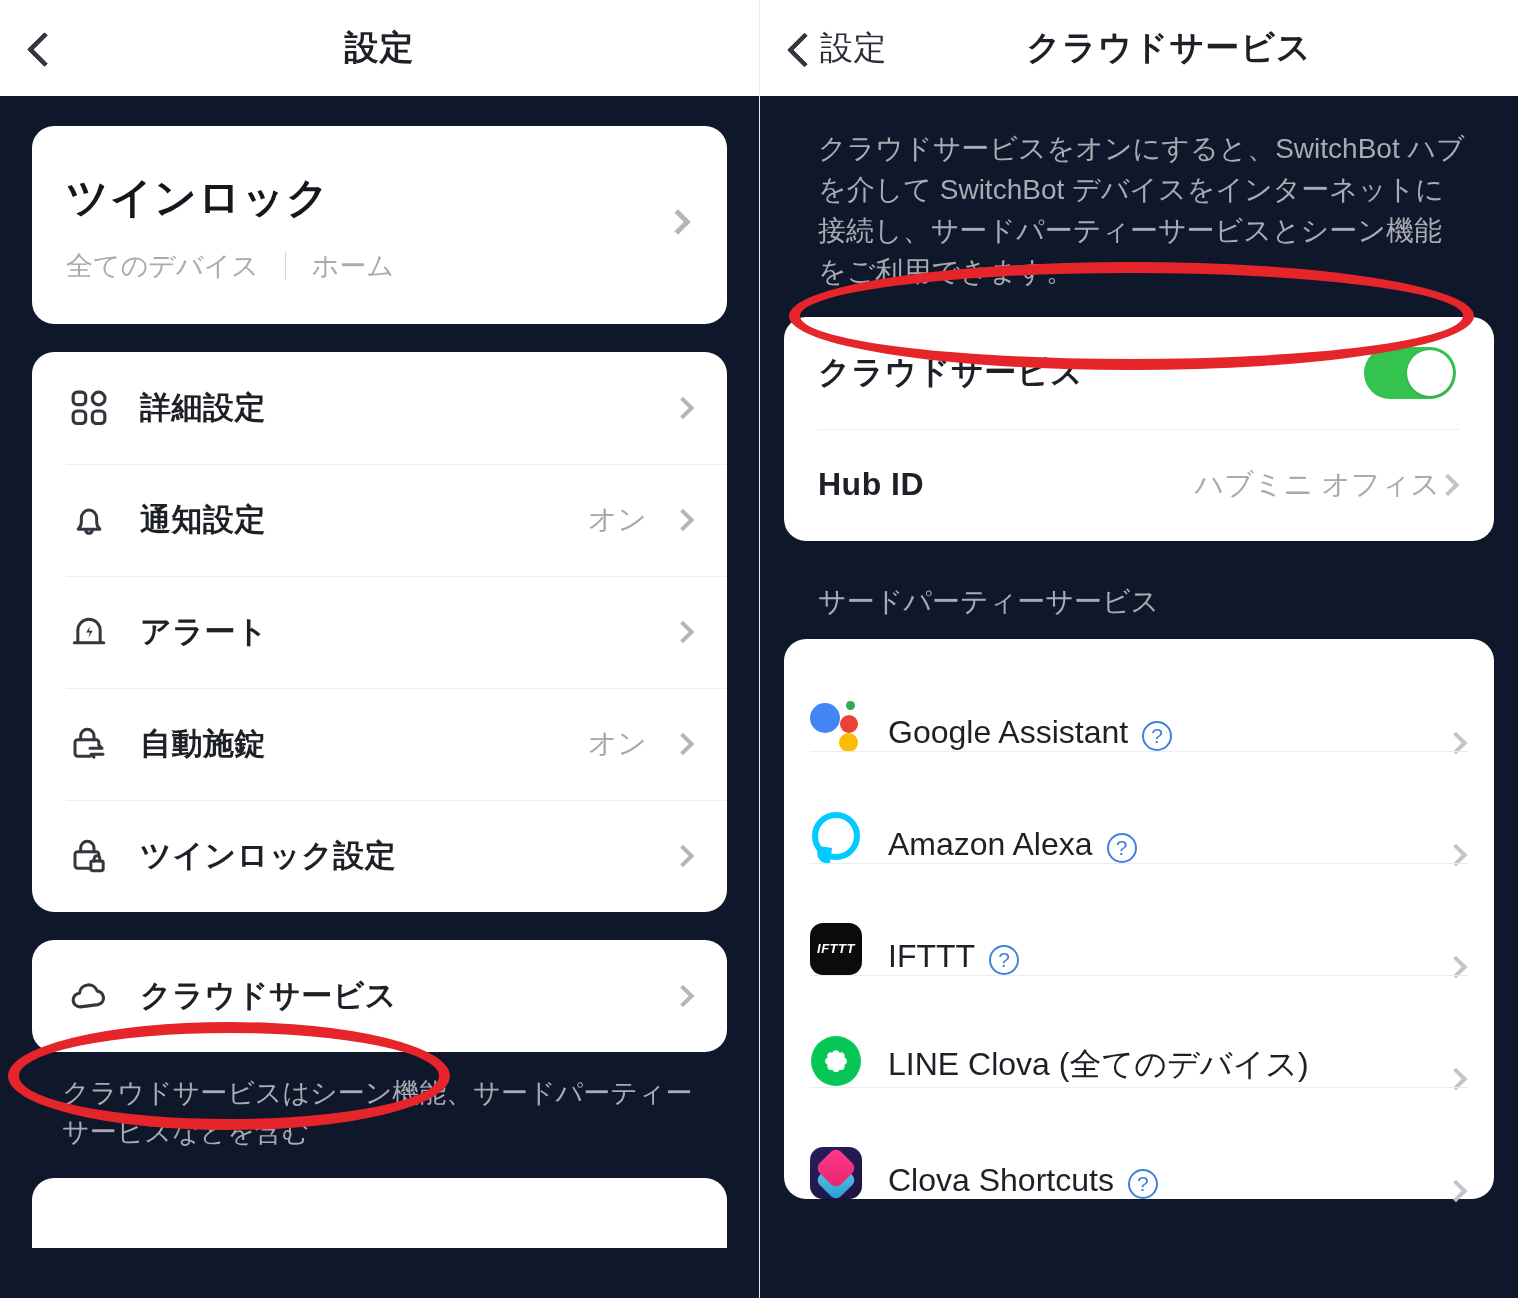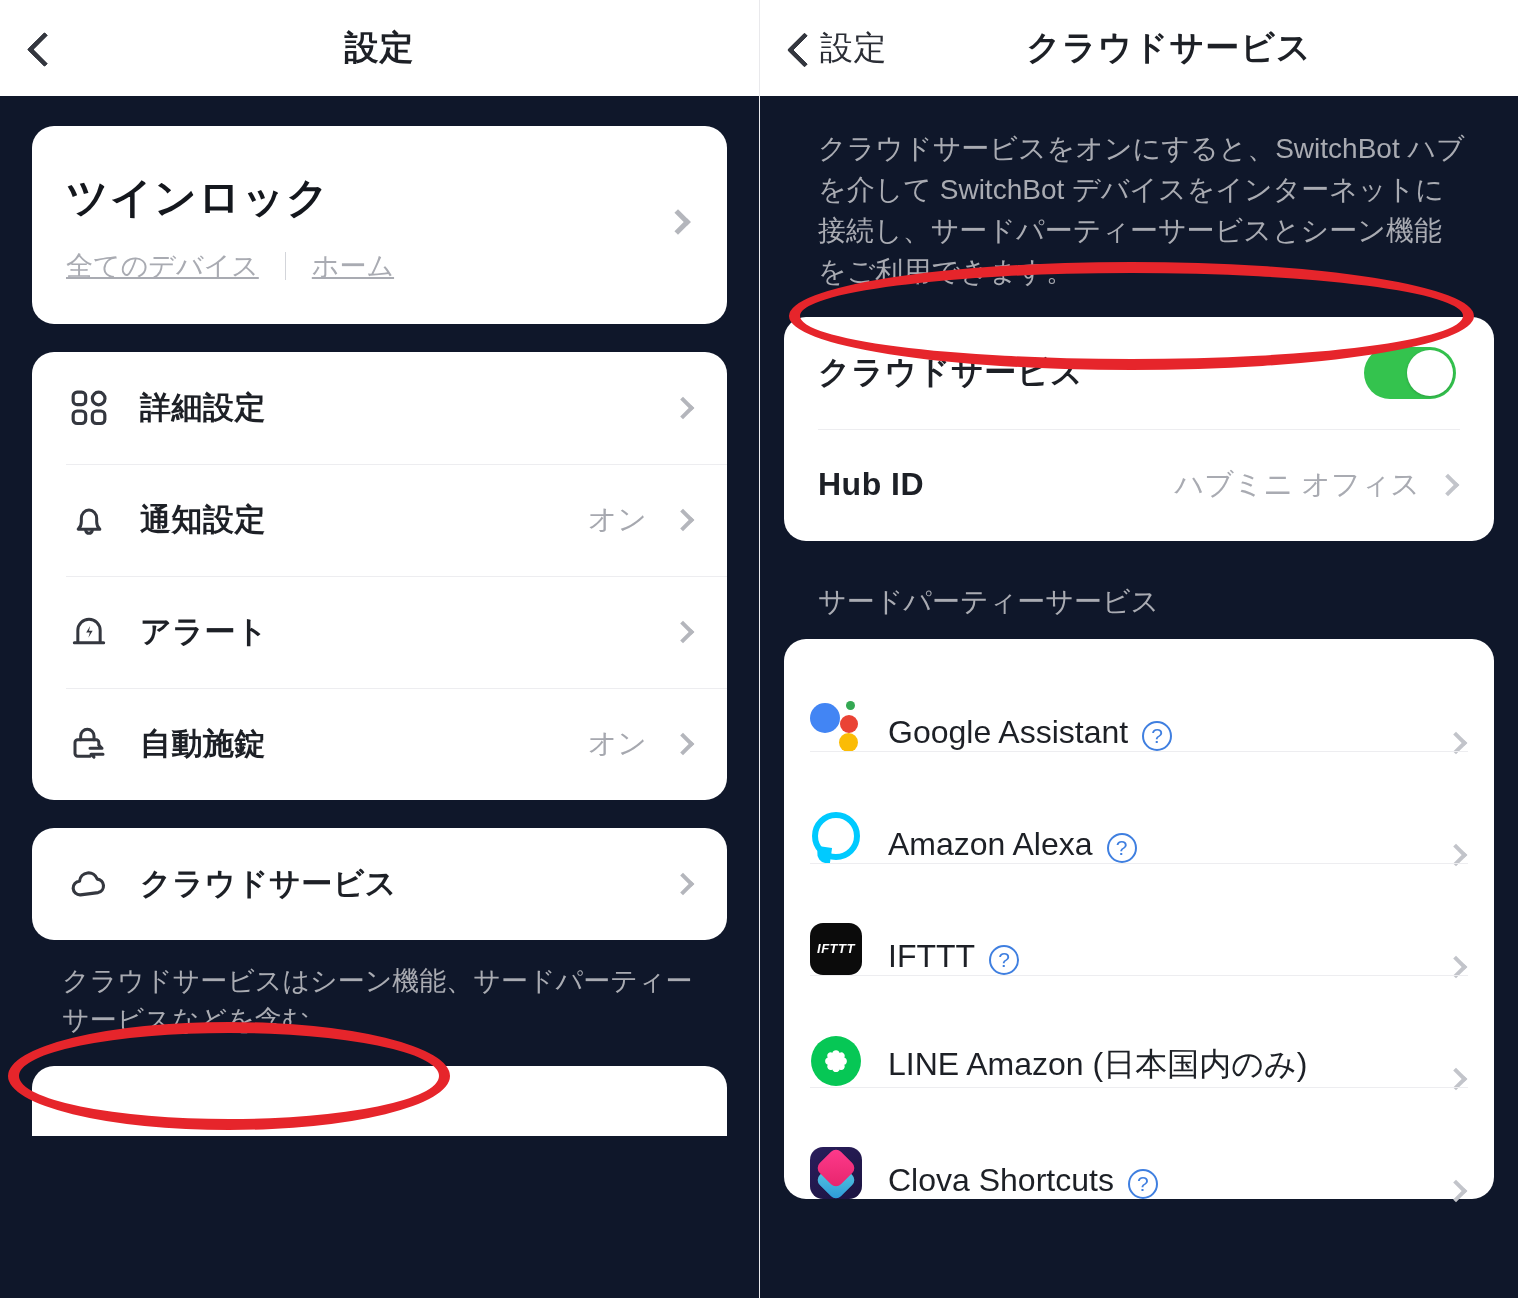--- a/index.html
+++ b/index.html
@@ -135,21 +135,20 @@
     letter-spacing: 1px;
     font-family: Liberation Mono, monospace;
   }
   .device-sub {
     margin-top: 22px;
     font-size: 27px;
     color: #a9abb2;
     display: flex;
     align-items: center;
     gap: 8px;
-    text-decoration: underline;
   }
   .device-sub .sep {
     display: inline-block;
     width: 1px; height: 28px;
     background: #d3d5da;
     margin: 0 18px;
   }
   .device-card .chev-right {
     position: absolute;
     right: 34px; top: 50%;
@@ -198,21 +197,21 @@
   .cs-row .label {
     font-size: 32px;
     font-weight: 700;
     color: #1d2026;
     letter-spacing: .5px;
   }
   .cs-row .label.plain { font-weight: 700; }
   .cs-row .val {
     font-size: 29px;
     color: #a9abb2;
-    margin-right: 20px;
+    margin-right: 0;
   }
   .toggle {
     width: 92px; height: 52px;
     border-radius: 26px;
     background: #34c34e;
     position: relative;
     flex: 0 0 auto;
     cursor: pointer;
   }
   .toggle .knob {
@@ -400,20 +399,34 @@
             <path d="M20.4 18.1h-7.2l1.8 1.8"></path>
           </svg>
         </span>
         <span class="label">自動施錠</span>
         <span class="spacer"></span>
         <span class="value">オン</span>
         <span class="chev-right"></span>
       </div>
 
 
+      <div class="row">
+        <span class="ico">
+          <svg width="40" height="40" viewBox="0 0 24 24" fill="none" stroke="#34373f" stroke-width="1.8" stroke-linecap="round" stroke-linejoin="round">
+            <path d="M12.1 19.3H5.2a1.6 1.6 0 01-1.6-1.6v-6.6a1.6 1.6 0 011.6-1.6h11.1a1.6 1.6 0 011.6 1.6v1.1"></path>
+            <path d="M7 9.4V7.2a4 4 0 018 0v2.2"></path>
+            <rect x="13.1" y="15" width="7.4" height="5.8" rx="1.1"></rect>
+            <path d="M15.1 15v-1.4a1.7 1.7 0 013.4 0V15"></path>
+          </svg>
+        </span>
+        <span class="label">ツインロック設定</span>
+        <span class="spacer"></span>
+        <span class="value"></span>
+        <span class="chev-right"></span>
+      </div>
 
     </div>
 
     <div class="group-gap"></div>
 
     <div class="card">
       <div class="row">
         <span class="ico">
           <svg width="42" height="42" viewBox="0 0 24 24" fill="none" stroke="#34373f" stroke-width="1.8" stroke-linecap="round" stroke-linejoin="round">
             <path d="M7.1 18.2a3.9 3.9 0 01-.5-7.8 5.2 5.2 0 0110.1-1.2 3.9 3.9 0 01.5 7.7z"></path>
@@ -501,21 +514,21 @@
       </div>
 
       <div class="svc-row">
         <span class="svc-ico">
           <i class="clova">
               <svg width="30" height="30" viewBox="0 0 24 24" fill="#fff">
                 <path d="M12 3.4c1.6 0 2.6 1 2.9 2.1.9-.6 2.3-.6 3.3.4s1 2.4.4 3.3c1.1.3 2.1 1.3 2.1 2.9s-1 2.6-2.1 2.9c.6.9.6 2.3-.4 3.3s-2.4 1-3.3.4c-.3 1.1-1.3 2.1-2.9 2.1s-2.6-1-2.9-2.1c-.9.6-2.3.6-3.3-.4s-1-2.4-.4-3.3C4.3 14.7 3.3 13.7 3.3 12s1-2.6 2.1-2.9c-.6-.9-.6-2.3.4-3.3s2.4-1 3.3-.4C9.4 4.4 10.4 3.4 12 3.4z"></path>
               </svg>
             </i>
         </span>
-        <span class="svc-label">LINE Amazon (日本国内のみ)</span>
+        <span class="svc-label">LINE Clova (全てのデバイス)</span>
         <span class="spacer" style="flex:1 1 auto"></span>
         <span class="svc-chev"></span>
       </div>
 
       <div class="svc-row">
         <span class="svc-ico">
           <i class="siri-box">
               <i class="siri-d2"></i>
               <i class="siri-d1"></i>
             </i>

